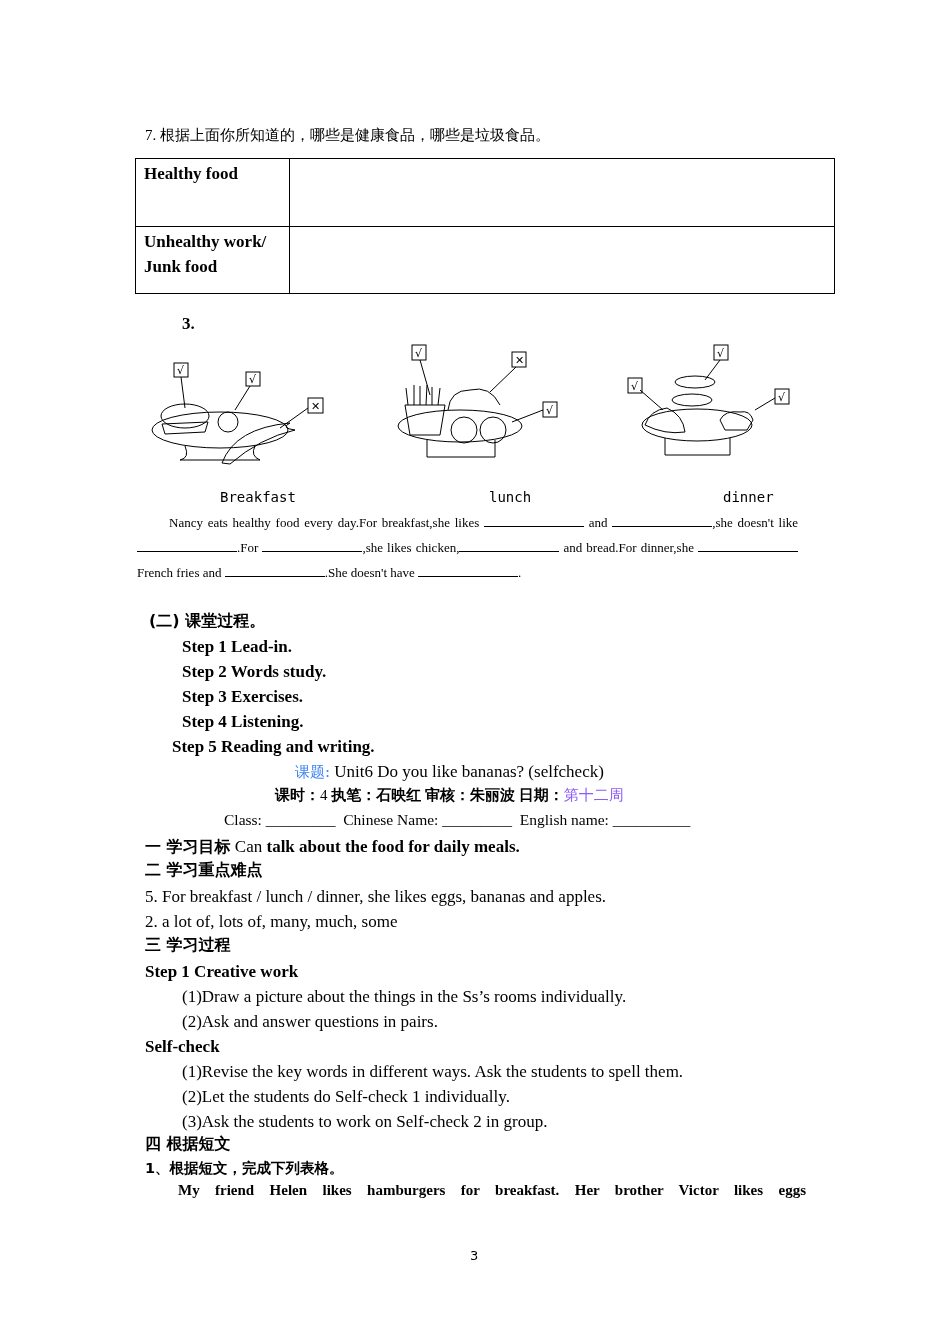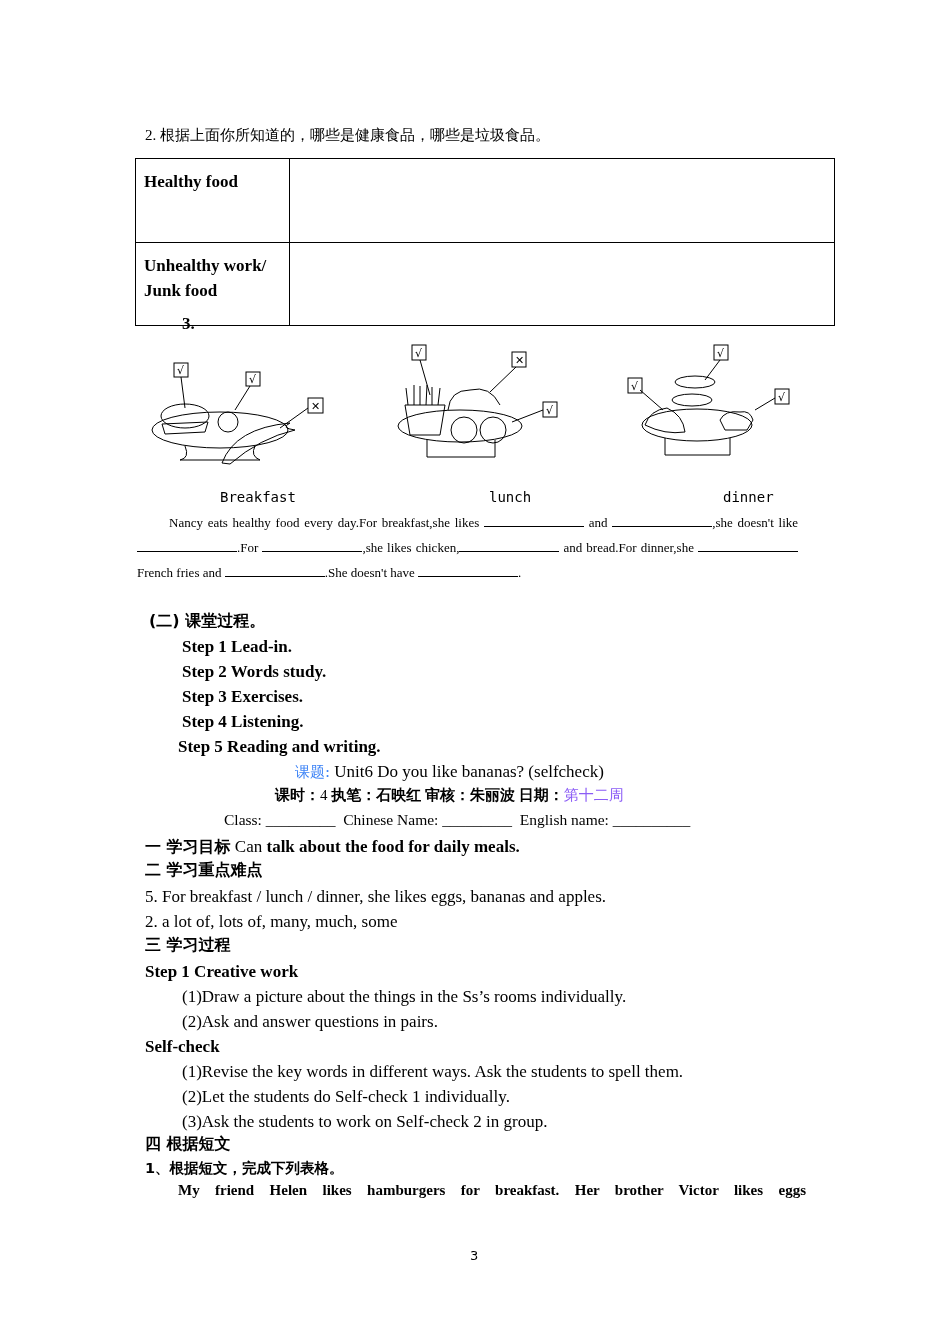--- a/index.html
+++ b/index.html
@@ -1,42 +1,42 @@
 <!DOCTYPE html>
 <html><head>
 <meta charset="utf-8">
 <style>
   html, body { margin: 0; padding: 0; background: #ffffff; }
   body { width: 950px; height: 1344px; position: relative; overflow: hidden;
          font-family: "Liberation Serif", "DejaVu Serif", serif; color: #000; }
   .abs { position: absolute; }
   .q-title { left: 145px; top: 126px; font-size: 15px; }
   table.food { position: absolute; left: 135px; top: 158px; width: 700px; border-collapse: collapse; }
-  table.food td { border: 1px solid #000; vertical-align: top; padding: 10px 8px; font-size: 17px; font-weight: bold; line-height: 25px; }
+  table.food td { border: 1px solid #000; vertical-align: top; padding: 2px 8px; font-size: 17px; font-weight: bold; line-height: 25px; }
   table.food td.lbl { width: 137px; }
   table.food tr.r1 td { height: 63px; }
   table.food tr.r2 td { height: 62px; }
   .num3 { left: 182px; top: 314px; font-size: 17px; font-weight: bold; }
   .meal-label { font-family: "DejaVu Sans Mono", "Liberation Mono", monospace; font-size: 14px; top: 489px; margin-left: 9px; }
   .para { left: 137px; top: 510px; width: 661px; font-size: 13px; line-height: 25px; text-align: justify; text-align-last: left; }
   .para .ind { display: inline-block; width: 32px; }
   .blank { display: inline-block; border-bottom: 1px solid #000; width: 100px; height: 14px; vertical-align: baseline; }
   .sec { font-size: 17px; line-height: 25px; }
   .b { font-weight: bold; }
   .cn-b { font-family: "DejaVu Sans", sans-serif; font-weight: bold; font-size: 15px; }
   .line { position: absolute; white-space: nowrap; }
   .helen { left: 178px; top: 1182px; width: 628px; font-size: 15px; font-weight: bold; text-align: justify; text-align-last: justify; }
   .page-num { left: 470px; top: 1248px; font-size: 13px; font-family: "DejaVu Sans", sans-serif; }
   svg .stroke { fill: none; stroke: #000; stroke-width: 1; }
   .box text { font-family: "DejaVu Sans", sans-serif; font-size: 11px; }
 </style>
 </head>
 <body>
 
-<div class="abs q-title">2. 根据上面你所知道的，哪些是健康食品，哪些是垃圾食品。</div>
+<div class="abs q-title">7. 根据上面你所知道的，哪些是健康食品，哪些是垃圾食品。</div>
 
 <table class="food">
   <tbody>
       <tr class="r1">
     <td class="lbl">Healthy food</td>
     <td></td>
   </tr>
   <tr class="r2">
     <td class="lbl">
       <div>Unhealthy work/</div>
@@ -138,21 +138,21 @@
   <span>French fries and</span>
   <span class="blank"></span><span>.She doesn't have</span>
   <span class="blank"></span><span>.</span>
 </div>
 
 <div class="line cn-b" style="left:149px;top:611px;font-size:16px">(二) 课堂过程。</div>
 <div class="line sec b" style="left:182px;top:634px">Step 1  Lead-in.</div>
 <div class="line sec b" style="left:182px;top:659px">Step 2  Words study.</div>
 <div class="line sec b" style="left:182px;top:684px">Step 3  Exercises.</div>
 <div class="line sec b" style="left:182px;top:709px">Step 4  Listening.</div>
-<div class="line sec b" style="left:178px;top:734px">Step 5  Reading and writing.</div>
+<div class="line sec b" style="left:172px;top:734px">Step 5  Reading and writing.</div>
 
 <div class="line sec" style="left:295px;top:759px">
   <span style="font-family:'DejaVu Serif',serif;font-size:15px;color:#3b82f6">课题:</span>
   <span>Unit6 Do you like bananas? (selfcheck)</span>
 </div>
 <div class="line" style="left:275px;top:786px;font-size:15px">
   <span class="cn-b">课时：</span><span>4</span>
   <span class="cn-b">执笔：石映红</span>
   <span class="cn-b">审核：朱丽波</span>
   <span class="cn-b">日期：</span><span style="font-family:'DejaVu Serif',serif;color:#8b5cf6;font-size:15px">第十二周</span>

